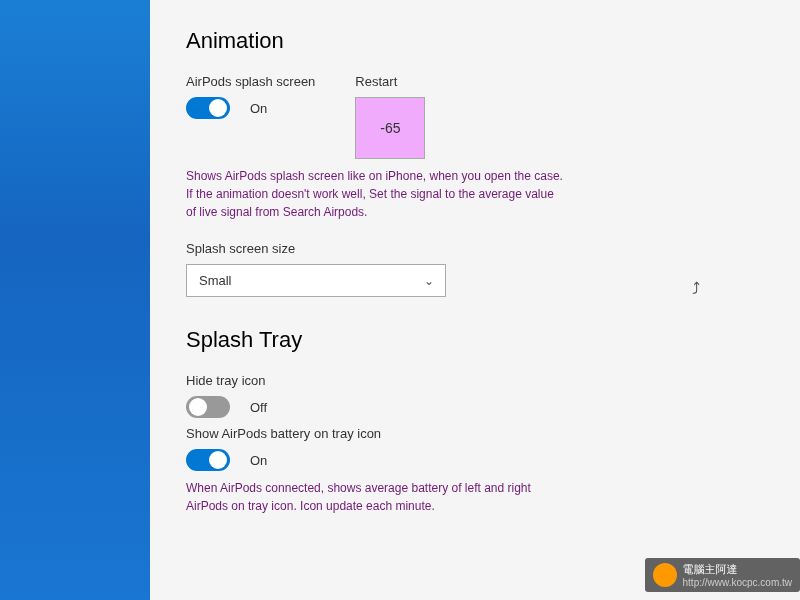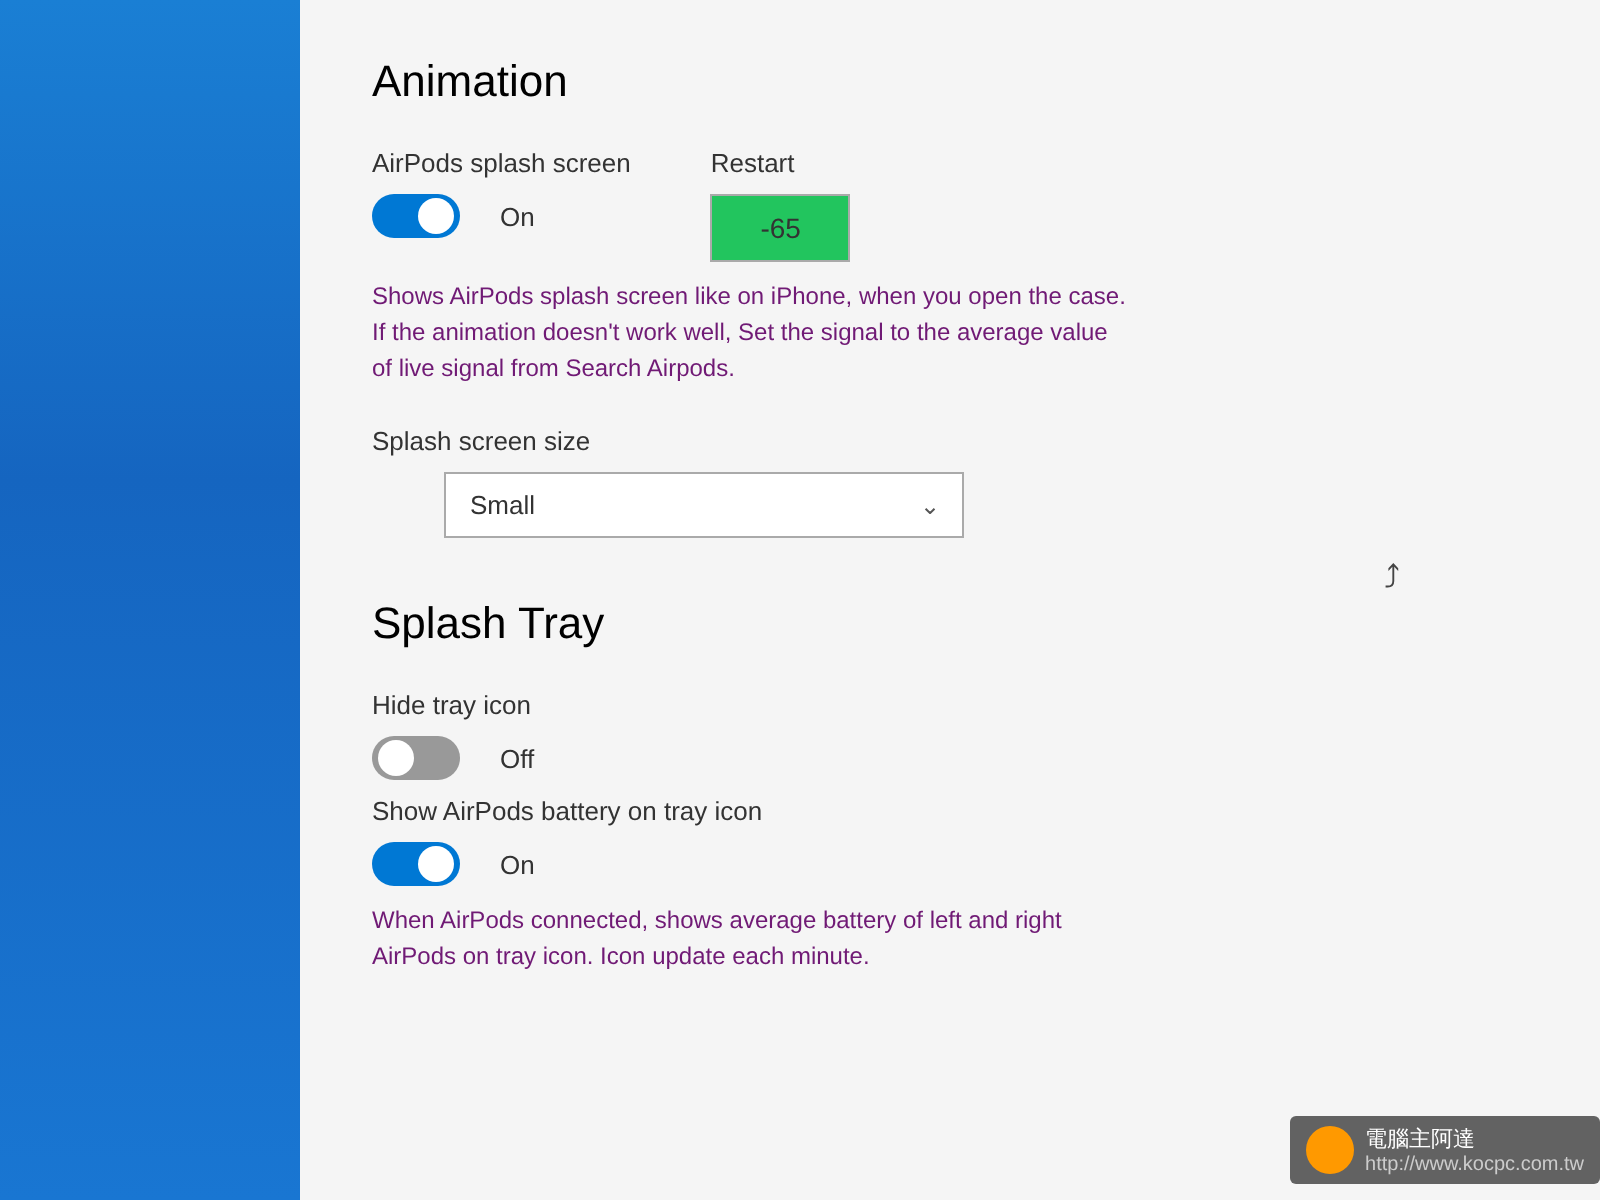--- a/index.html
+++ b/index.html
@@ -93,45 +93,44 @@
       left: 3px;
     }
 
     .toggle-text {
       font-size: 13px;
       color: #333;
     }
 
     .signal-box {
       border: 1px solid #aaa;
-      padding: 8px 14px;
+      padding: 22px 14px;
       font-size: 14px;
       color: #333;
-      background: #22c55e;
+      background: #f0abfc;
       min-width: 70px;
       text-align: center;
     }
 
     .description-text {
       font-size: 12px;
       color: #701a75;
       line-height: 1.5;
       max-width: 380px;
       margin-bottom: 20px;
     }
 
     .field-section {
       margin-bottom: 6px;
     }
 
     .dropdown-wrapper {
       position: relative;
       width: 260px;
       margin-bottom: 30px;
-      margin-left: 36px;
     }
 
     .dropdown {
       width: 100%;
       padding: 8px 36px 8px 12px;
       font-size: 13px;
       color: #333;
       background: white;
       border: 1px solid #aaa;
       appearance: none;

